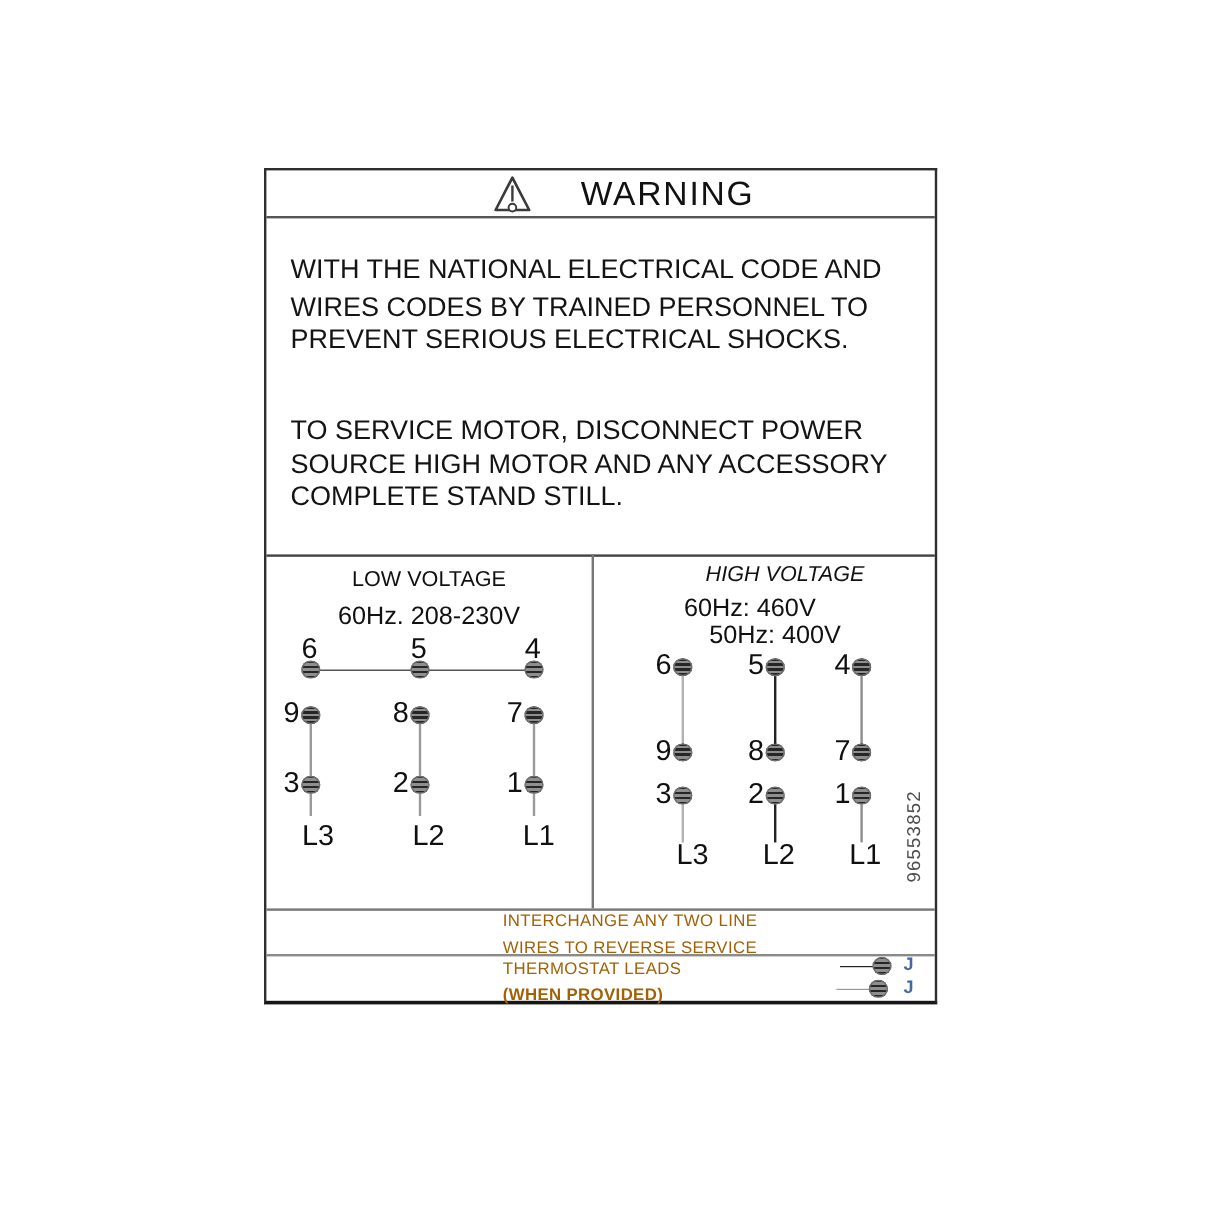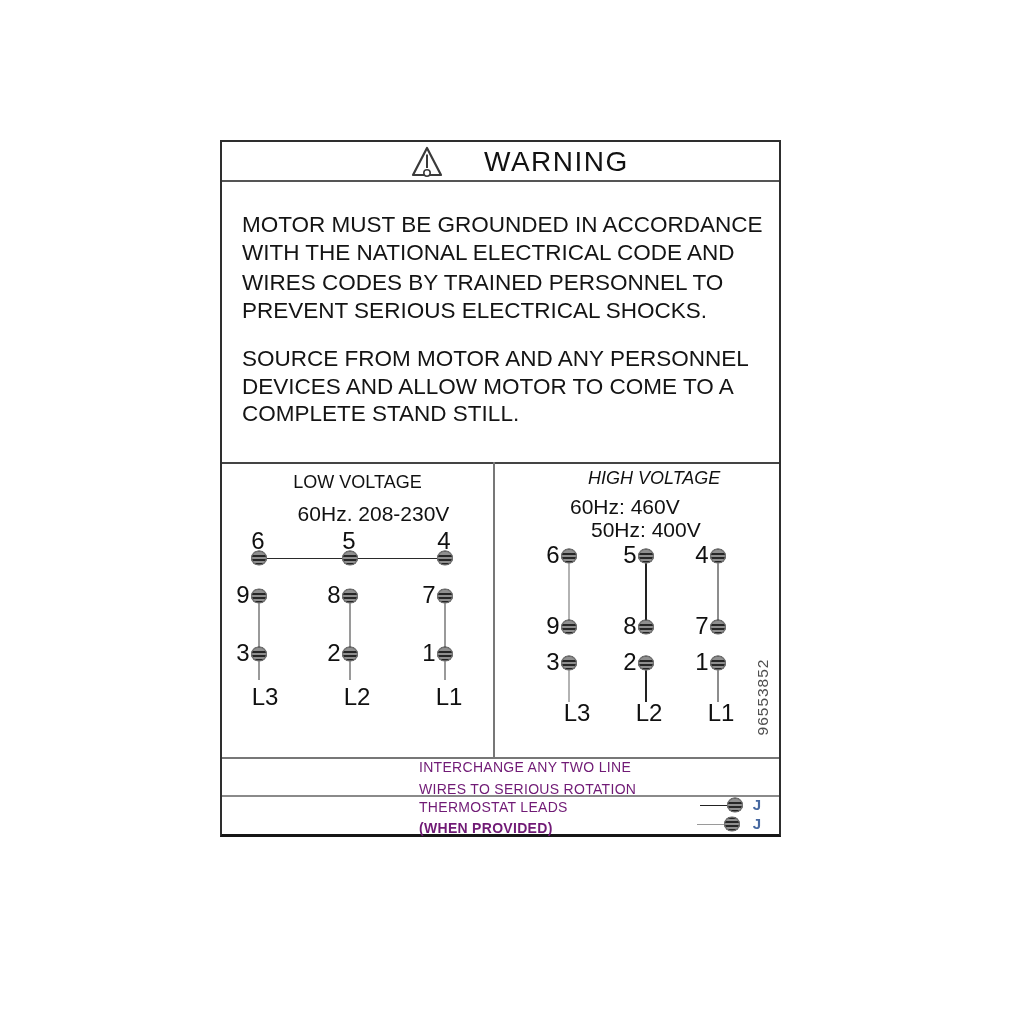--- a/index.html
+++ b/index.html
@@ -15,21 +15,21 @@
   .busline{position:absolute;height:1.5px;background:#2a2a2a;}
   .warning-title{position:absolute;font-size:28px;letter-spacing:1.5px;color:#111;}
   .body-line{font-size:22.5px;line-height:27.5px;white-space:nowrap;color:#141414;}
   .panel-title{position:absolute;font-size:18px;color:#111;}
   .panel-sub{position:absolute;font-size:21px;color:#111;}
   .center-col{left:0;width:271px;text-align:center;}
   .num{position:absolute;font-size:24px;color:#101010;transform:translate(-50%,-50%);white-space:nowrap;}
   .term{position:absolute;width:16px;height:15px;border-radius:50%;transform:translate(-50%,-50%);
         background:repeating-linear-gradient(180deg,var(--terminal-stripe,#262626) 0px,var(--terminal-stripe,#262626) 2px,var(--terminal-fill,#8f8f8f) 2px,var(--terminal-fill,#8f8f8f) 4.2px);
         box-shadow:inset 0 0 0 1.2px #6f6f6f;}
-  .note-line{position:absolute;font-size:14px;letter-spacing:0.3px;color:#701a75;white-space:nowrap;}
+  .note-line{position:absolute;font-size:14px;letter-spacing:0.3px;color:#a16207;white-space:nowrap;}
   .lead-line{position:absolute;height:1.5px;}
   .lead-label{position:absolute;font-size:15px;font-weight:bold;color:var(--lead-label,#4668a0);transform:translate(-50%,-50%);}
   .part-number{position:absolute;font-size:15.5px;color:#4e4e4e;letter-spacing:1px;
                transform:rotate(-90deg);transform-origin:center center;width:90px;text-align:center;}
 </style>
 </head>
 <body>
 
 <div class="page">
   <div class="label-box">
@@ -37,36 +37,35 @@
 
       <svg class="a" style="left:186px;top:3px;" width="38" height="34" viewBox="0 0 38 34">
         <path d="M19 3 L33 30 L5 30 Z" fill="none" stroke="#3a3a3a" stroke-width="2.2" stroke-linejoin="round"></path>
         <line x1="19" y1="9.5" x2="19" y2="23" stroke="#3a3a3a" stroke-width="2"></line>
         <circle cx="19" cy="28" r="3.2" fill="#ffffff" stroke="#3a3a3a" stroke-width="1.6"></circle>
       </svg>
       <div class="warning-title" style="left:262px;top:4px;">WARNING</div>
       <div class="hline" style="left:0;top:38px;width:557px;background:#555;"></div>
 
       <div class="a" style="left:20px;top:69px;">
-        <div class="body-line">MOTOR MUST BE GROUNDED IN ACCORDANCE</div>
         <div class="body-line">WITH THE NATIONAL ELECTRICAL CODE AND</div>
         <div class="body-line" style="margin-top:3px;">WIRES CODES BY TRAINED PERSONNEL TO</div>
         <div class="body-line">PREVENT SERIOUS ELECTRICAL SHOCKS.</div>
       </div>
       <div class="a" style="left:20px;top:203px;">
-        <div class="body-line">SOURCE FROM MOTOR AND ANY PERSONNEL</div>
-        <div class="body-line">DEVICES AND ALLOW MOTOR TO COME TO A</div>
+        <div class="body-line">TO SERVICE MOTOR, DISCONNECT POWER</div>
+        <div class="body-line">SOURCE HIGH MOTOR AND ANY ACCESSORY</div>
         <div class="body-line">COMPLETE STAND STILL.</div>
       </div>
 
       <div class="hline" style="left:0;top:320px;width:557px;background:#444;"></div>
       <div class="a" style="left:271px;top:320px;width:1.5px;height:295px;background:#777;"></div>
 
       <div class="panel-title center-col" style="top:330px;">LOW VOLTAGE</div>
-      <div class="panel-sub center-col" style="top:360px;padding-left:16px;">60Hz. 208-230V</div>
+      <div class="panel-sub center-col" style="top:360px;">60Hz. 208-230V</div>
 
       <div class="busline" style="left:37px;top:415.5px;width:186px;"></div>
 
       <div class="vline" style="left:36.3px;top:454px;height:84px;"></div>
       <div class="vline" style="left:127.3px;top:454px;height:84px;"></div>
       <div class="vline" style="left:222.3px;top:454px;height:84px;"></div>
 
       <div class="num" style="left:36px;top:399px;">6</div>
       <div class="num" style="left:127px;top:399px;">5</div>
       <div class="num" style="left:222px;top:399px;">4</div>
@@ -126,21 +125,21 @@
       <div class="term" style="left:496px;top:521px;"></div>
 
       <div class="num" style="left:355px;top:571px;">L3</div>
       <div class="num" style="left:427px;top:571px;">L2</div>
       <div class="num" style="left:499px;top:571px;">L1</div>
 
       <div class="part-number" style="left:496px;top:546px;">96553852</div>
 
       <div class="hline" style="left:0;top:615px;width:557px;background:#777;"></div>
       <div class="note-line" style="left:197px;top:617px;">INTERCHANGE ANY TWO LINE</div>
-      <div class="note-line" style="left:197px;top:639px;">WIRES TO SERIOUS ROTATION</div>
+      <div class="note-line" style="left:197px;top:639px;">WIRES TO REVERSE SERVICE</div>
 
       <div class="hline" style="left:0;top:653px;width:557px;background:#8a8a8a;"></div>
       <div class="note-line" style="left:197px;top:657px;">THERMOSTAT LEADS</div>
       <div class="note-line" style="left:197px;top:678px;font-weight:bold;">(WHEN PROVIDED)</div>
 
       <div class="lead-line" style="left:478px;top:662.5px;width:28px;background:#222;"></div>
       <div class="term" style="left:513px;top:663px;"></div>
       <div class="lead-label" style="left:535px;top:662px;">J</div>
 
       <div class="lead-line" style="left:475px;top:681.5px;width:28px;background:#9a9a9a;"></div>

